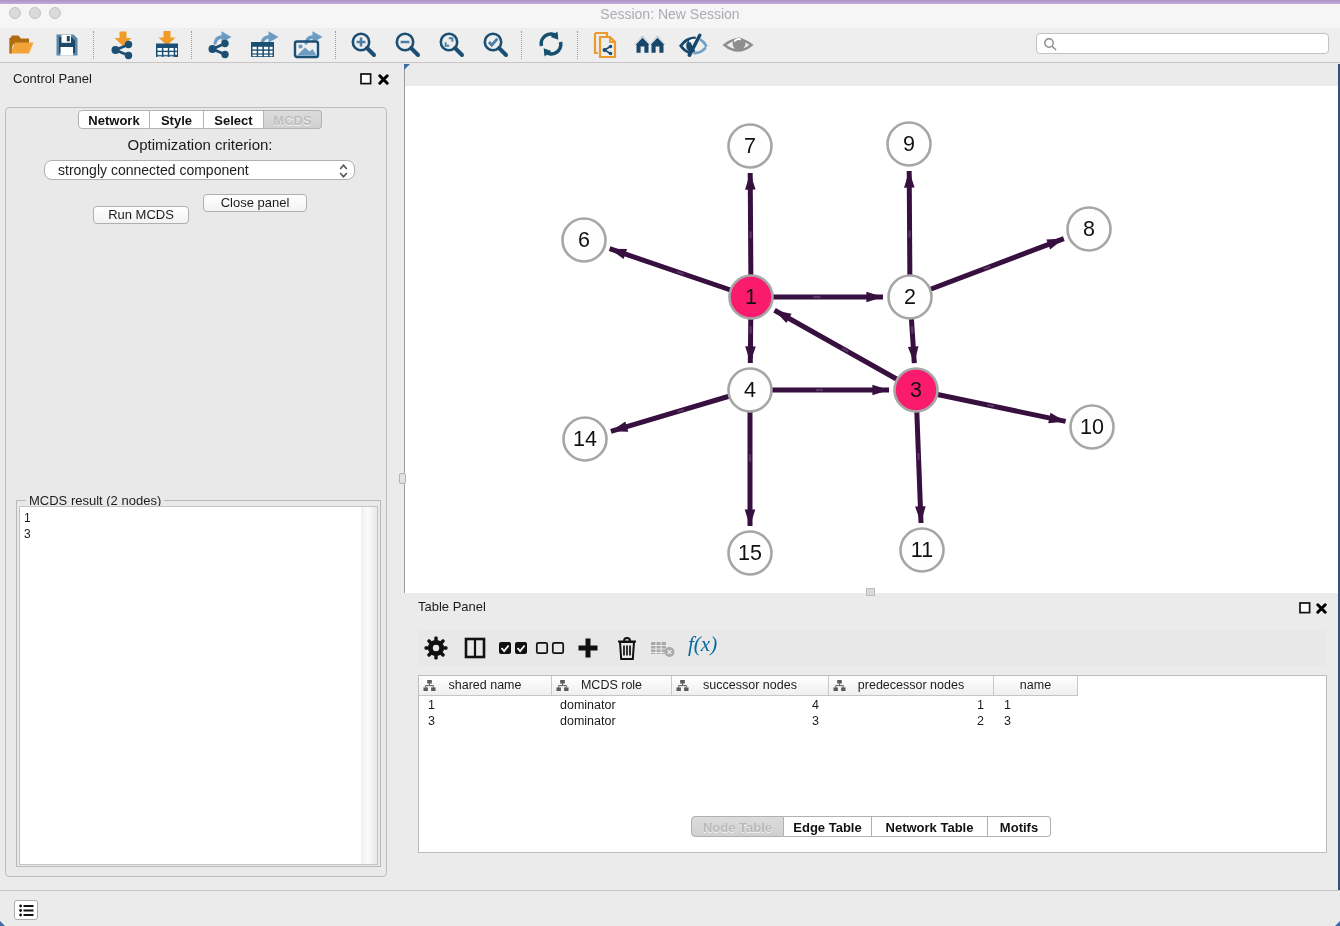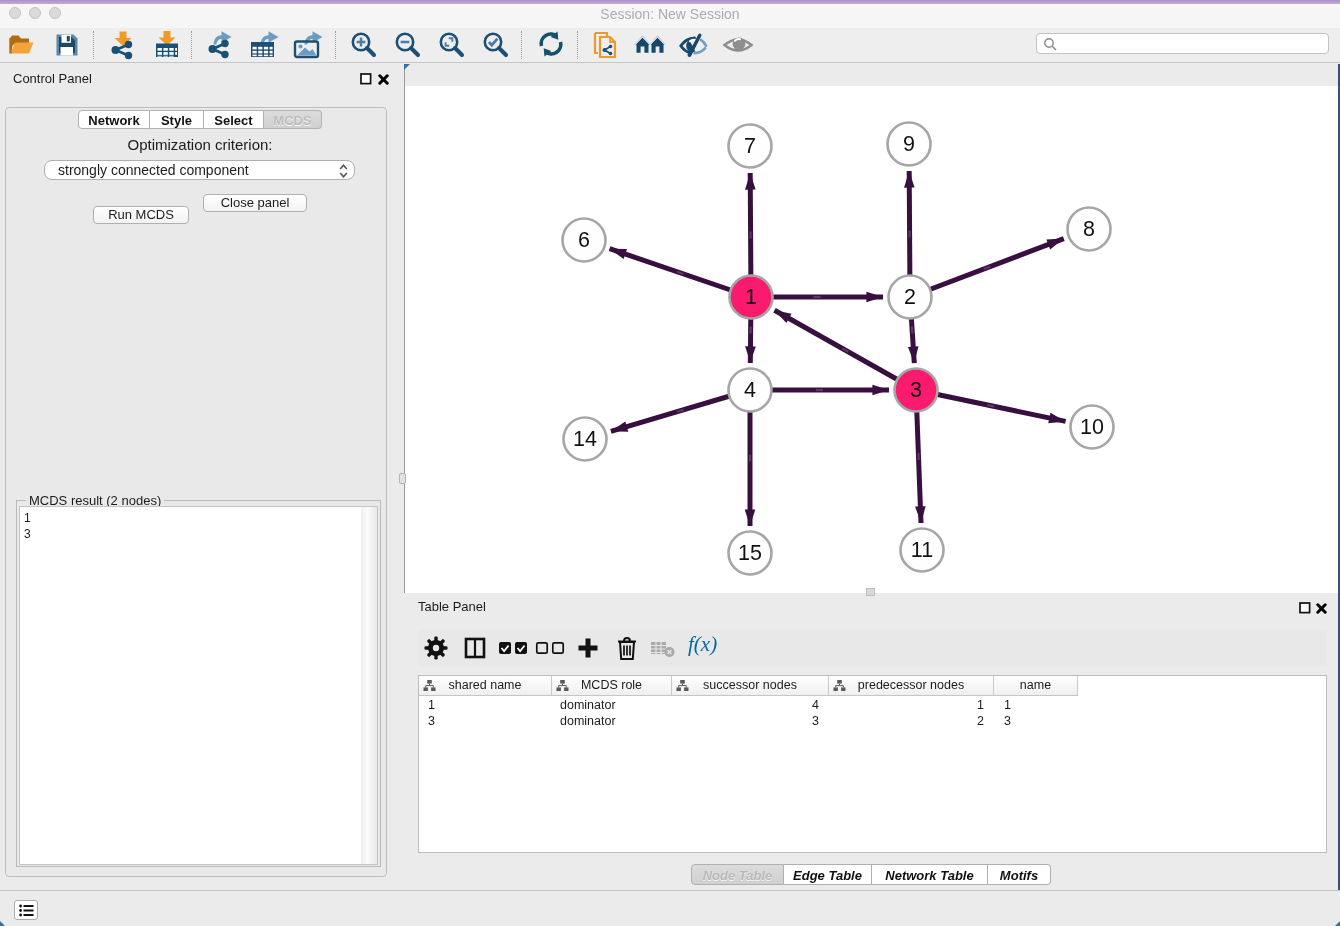--- a/index.html
+++ b/index.html
@@ -68,21 +68,21 @@
   #tp-table{left:418px;top:675px;width:909px;height:178px;background:#fff;
             border:1px solid #bdbdbd;box-sizing:border-box;}
   #tp-header{position:absolute;left:0;top:0;width:659px;height:19px;
              background:linear-gradient(#ffffff,#efefef);
              border-bottom:1px solid #c6c6c6;}
   .hcell{position:absolute;top:0;height:19px;border-right:1px solid #c9c9c9;
          box-sizing:border-box;font-size:12.5px;color:#1c1c1c;}
   .hcell svg{position:absolute;left:4px;top:3px;}
   .hcell span{position:absolute;left:0;right:0;top:0;text-align:center;line-height:18px;}
   .trow{position:absolute;font-size:12.5px;color:#1c1c1c;height:16px;line-height:16px;}
-  #bottabs{left:691px;top:864px;height:33px;display:flex;font-style:italic;}
+  #bottabs{left:691px;top:816px;height:33px;display:flex;}
   .btab{height:21px;line-height:21px;font-size:13px;font-weight:600;
         text-align:center;background:#fff;border:1px solid #b0b0b0;
         border-left:none;box-sizing:border-box;color:#111;}
   .btab.first{border-left:1px solid #b0b0b0;border-radius:4px 0 0 4px;}
   .btab.last{border-radius:0 4px 4px 0;}
   .btab.sel{background:linear-gradient(#dcdcdc,#d0d0d0);color:#b9b9b9;
             text-shadow:0 1px 0 #f2f2f2;}
   
   #statusline{left:0;top:890px;width:1340px;height:1px;background:#c6c6c6;}
   #listbtn{left:14px;top:900px;width:24px;height:20px;background:#fff;

